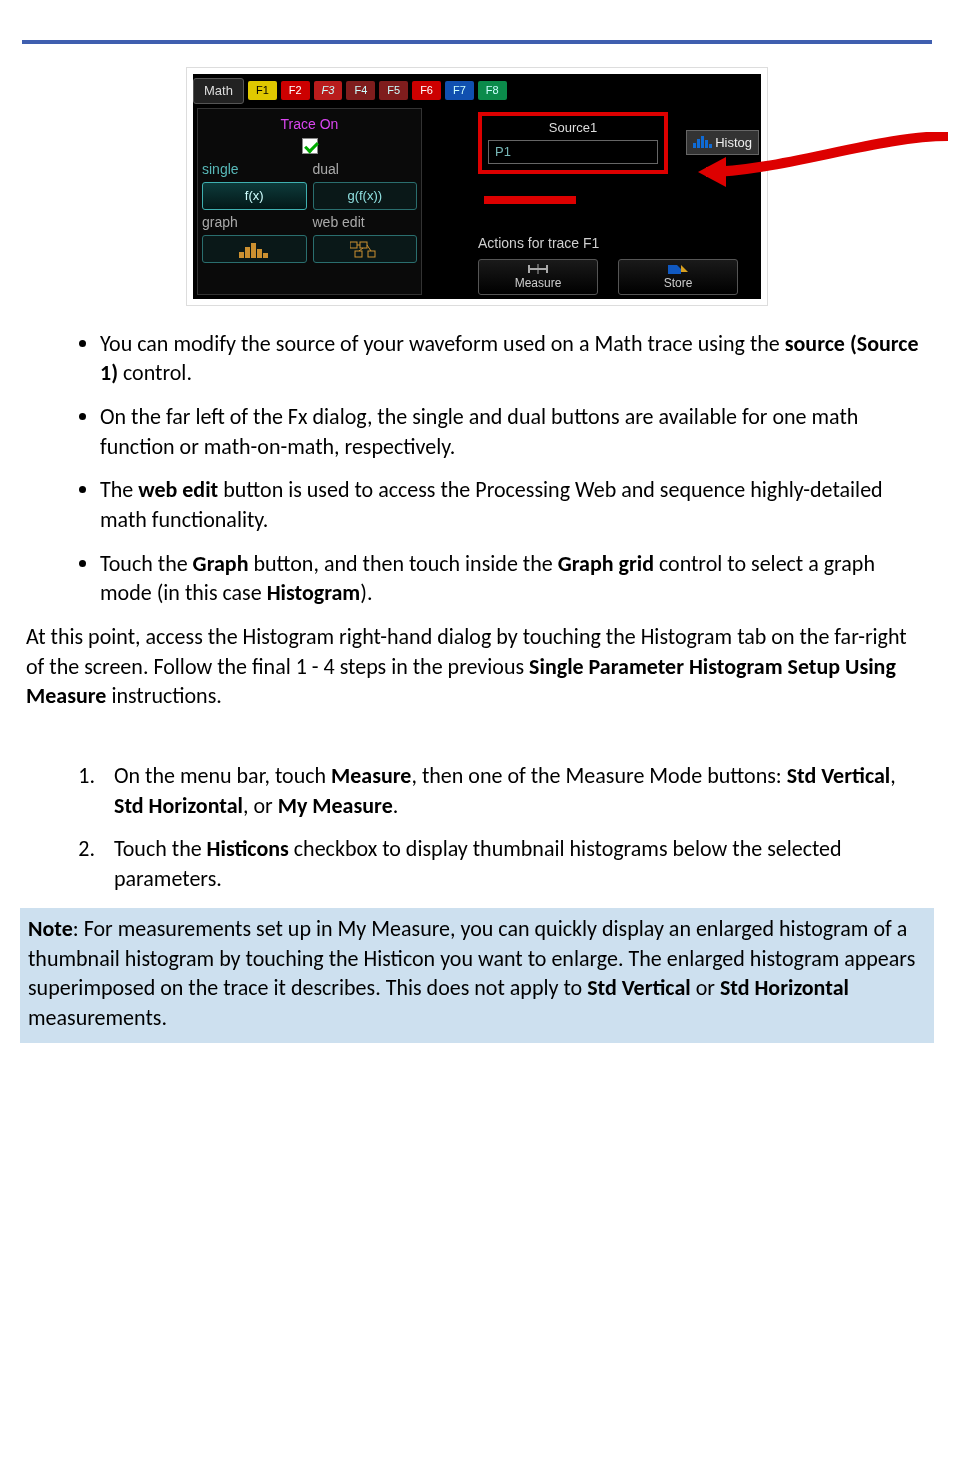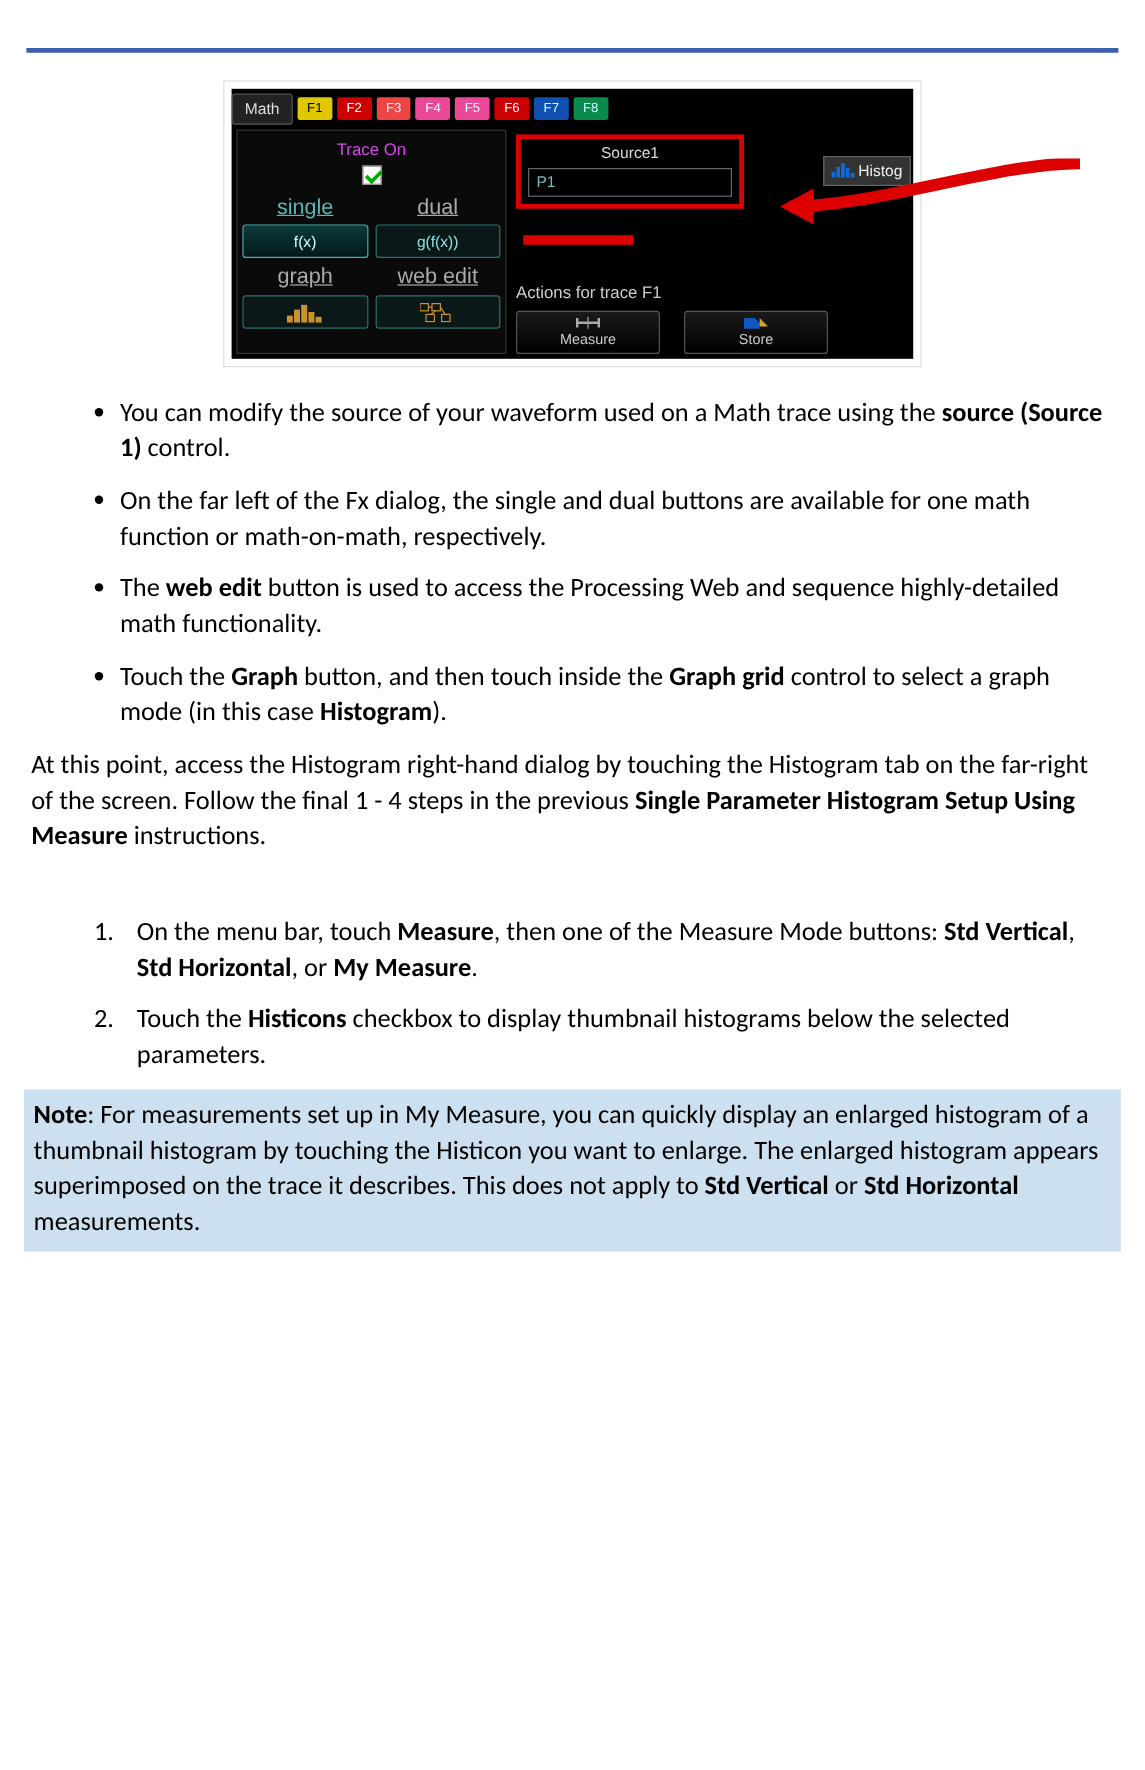--- a/index.html
+++ b/index.html
@@ -52,39 +52,40 @@
     color: #002;
     border-radius: 2px;
     font-size: 11px;
     display: inline-flex;
     align-items: center;
     justify-content: center;
     min-width: 28px;
   }
   .ftab.yellow { background: #e0c800; color: #000; }
   .ftab.red    { background: #c00; color: #fff; }
-  .ftab.teal   { background: #ef4444; color: #cff; }
-  .ftab.grey   { background: #ec4899; color: #cff; }
+  .ftab.teal   { background: #b91c1c; color: #cff; font-style: italic; }
+  .ftab.grey   { background: #7f1d1d; color: #cff; }
   .ftab.blue   { background: #1050b0; color: #cff; }
   .ftab.green  { background: #0b8b4b; color: #cff; }
   .mainrow {
     display: flex;
     gap: 8px;
     padding: 0 4px;
   }
   .leftcol {
     width: 225px;
     border: 1px solid #333;
     background: #0a0a0a;
     padding: 4px 4px 6px 4px;
   }
   .rightcol {
     flex: 1;
     position: relative;
     padding-top: 4px;
+    margin-left: 48px;
   }
   .trace-on {
     text-align: center;
     font-size: 14px;
     color: #d946ef;
     padding: 2px 0;
   }
   .chk {
     width: 16px; height: 16px; border: 1px solid #888; display: inline-block;
     background: #fff; position: relative; vertical-align: middle; margin-top: 2px;
@@ -93,24 +94,23 @@
     content: ""; position: absolute; left: 2px; top: 3px; width: 10px; height: 5px;
     border-left: 3px solid #0a0; border-bottom: 3px solid #0a0; transform: rotate(-45deg);
   }
   .modegrid {
     display: grid;
     grid-template-columns: 1fr 1fr;
     gap: 3px 6px;
     margin-top: 6px;
   }
   .modelabel {
-    text-align: center;
-    font-size: 18px;
+    text-align: left;
+    font-size: 14px;
     color: #58b8b8;
-    text-decoration: underline;
   }
   .modelabel.grey { color: #aaa; }
   .modebtn {
     height: 28px;
     border: 1px solid #2a6e6e;
     border-radius: 3px;
     display: flex;
     align-items: center;
     justify-content: center;
     color: #8fe0e0;

